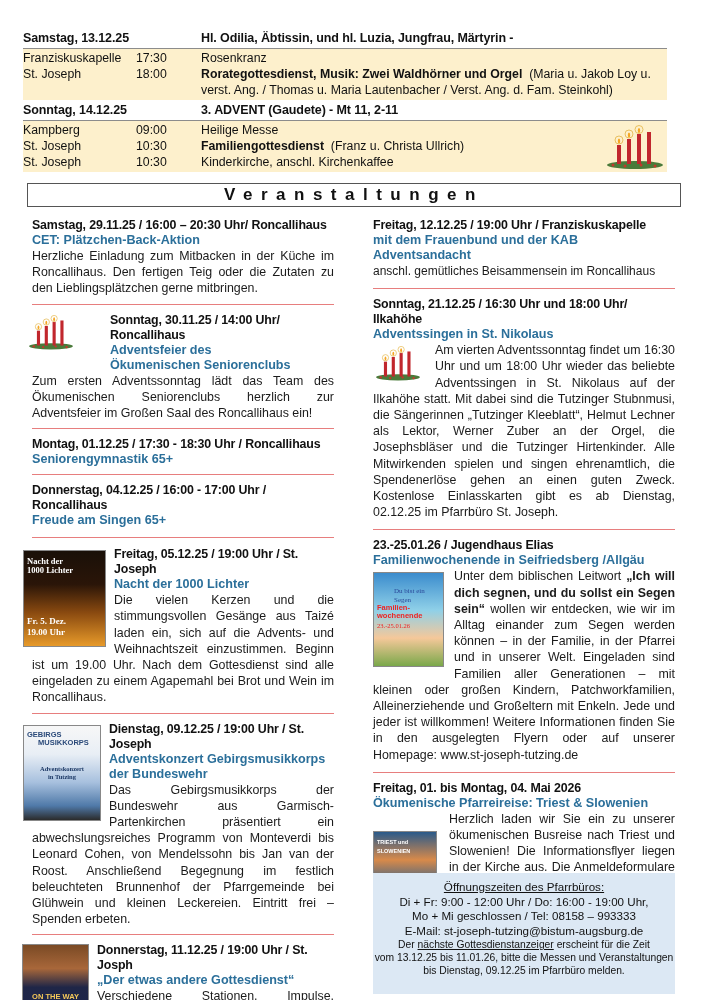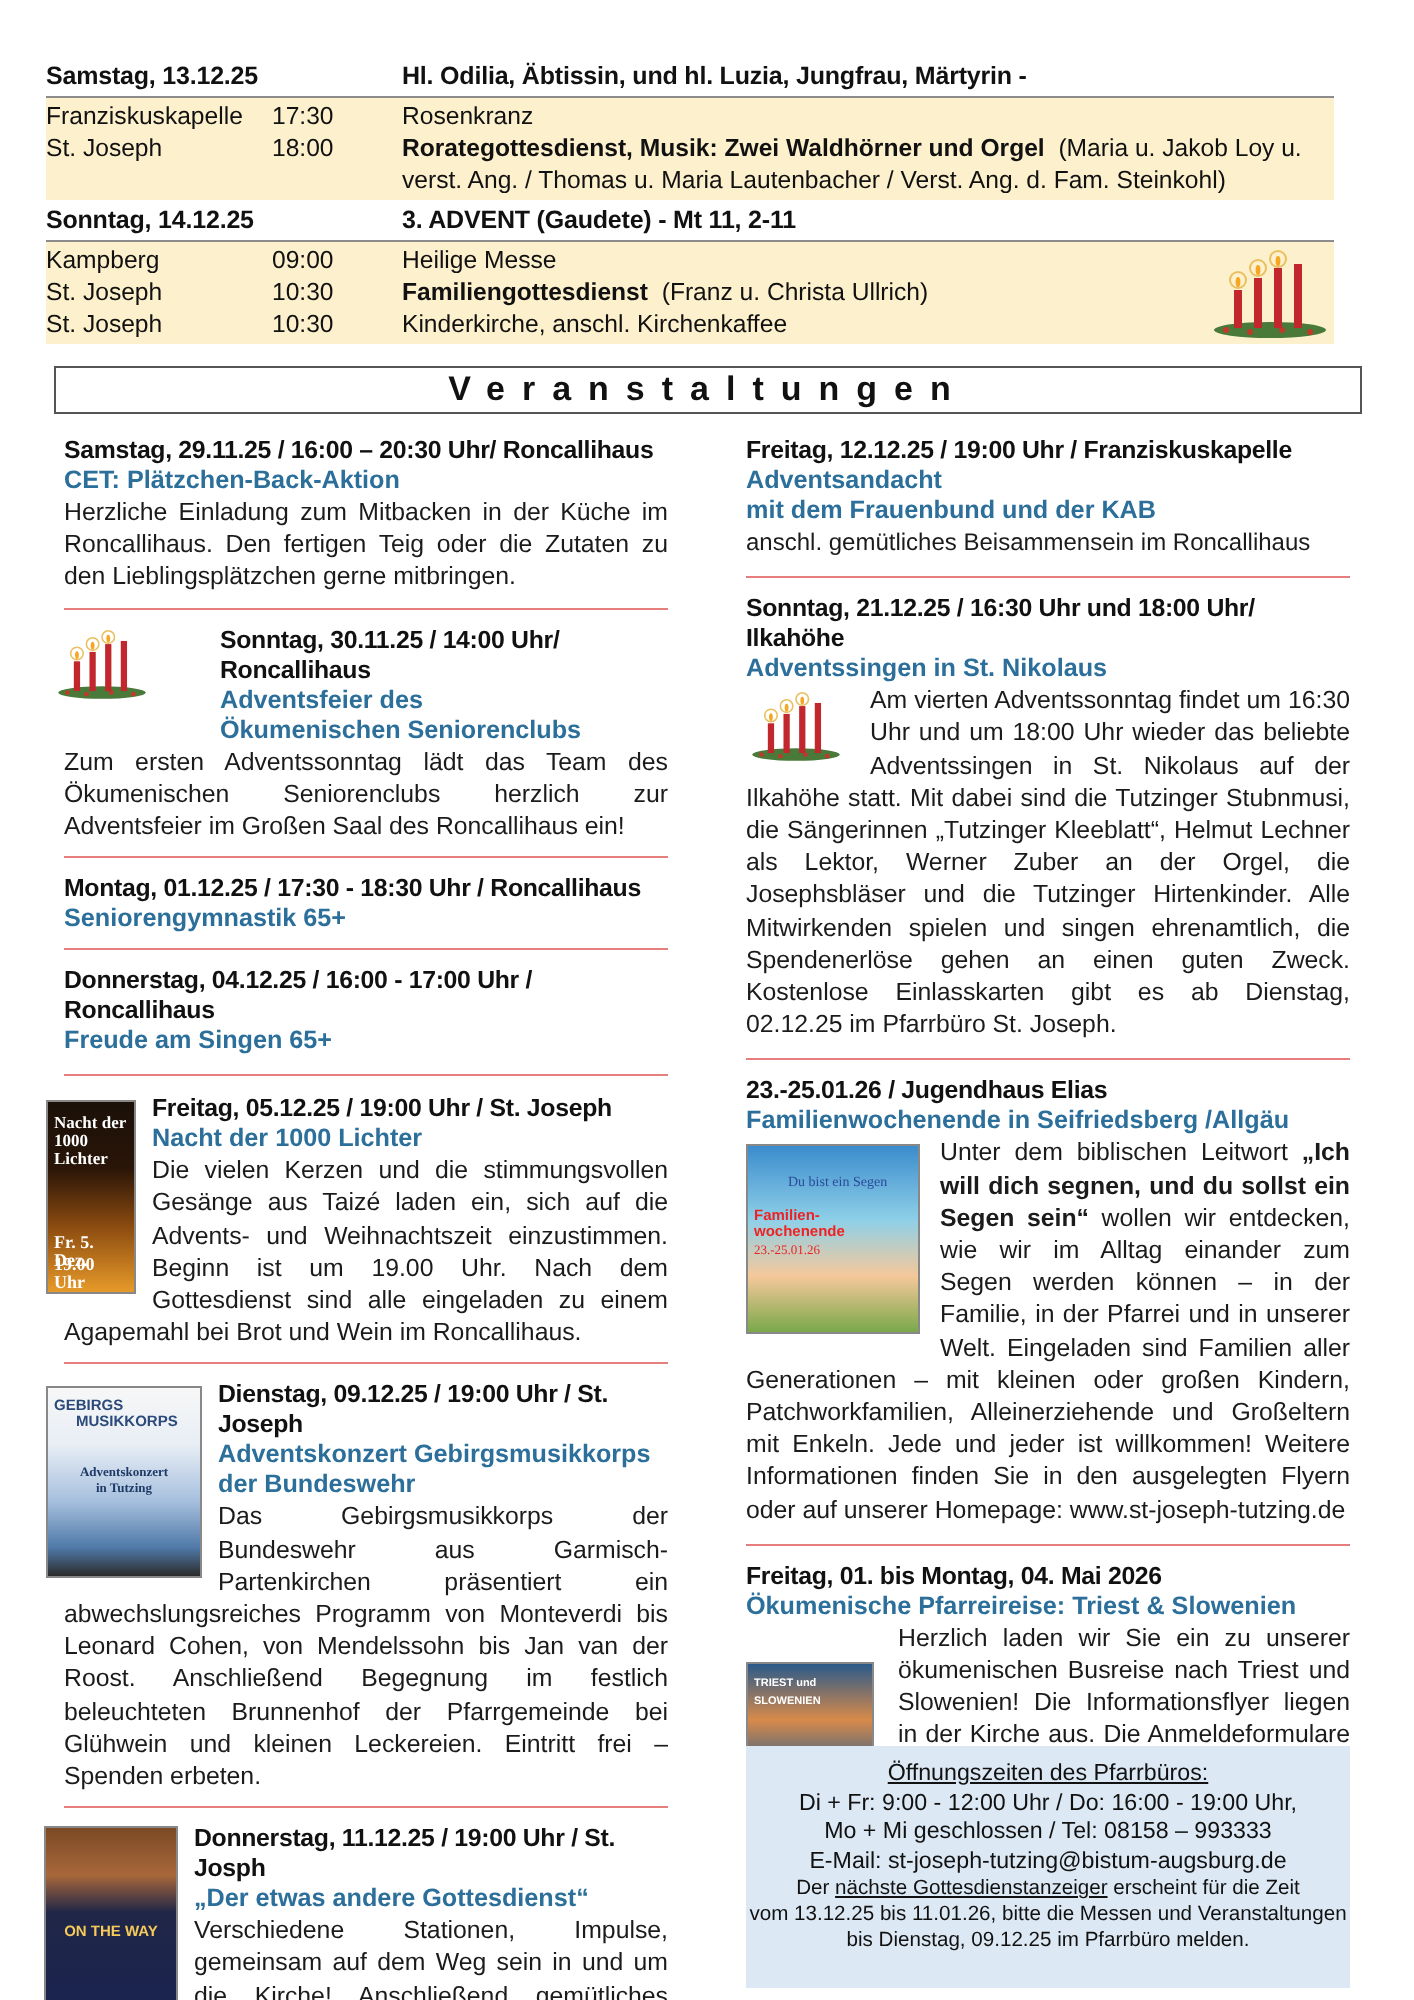--- a/index.html
+++ b/index.html
@@ -29,24 +29,24 @@
   .col-right { left: 373px; width: 302px; top: 218px; }
   .ev { position: relative; padding-bottom: 7px; margin-bottom: 8px; border-bottom: 1.3px solid #e77e7e; }
   .ev-date { font-weight: bold; font-size: 12.4px; line-height: 15px; letter-spacing: -0.15px; color: #111; }
   .ev-title { font-weight: bold; font-size: 12.6px; color: #2b6f9a; line-height: 15px; }
   .ev-body { line-height: 16.2px; text-align: justify; font-size: 12.4px; color: #1b1b1b; }
   .ev-body b { font-weight: bold; }
   .ev-img { float: left; margin-right: 8px; }
   .indent { padding-left: 78px; }
 
   .poster { display: block; border: 1px solid #888; overflow: hidden; position: relative; }
-  .poster-lichter { width: 45px; height: 97px; background: linear-gradient(180deg,#1a1008 0%,#2a1508 35%,#8a4a10 65%,#e79a2a 100%); padding-left: 12px; }
+  .poster-lichter { width: 83px; height: 97px; background: linear-gradient(180deg,#1a1008 0%,#2a1508 35%,#8a4a10 65%,#e79a2a 100%); padding-left: 12px; }
   .poster-gebirg { width: 78px; height: 96px; background: linear-gradient(180deg,#f7f7f7 0%,#e8eef5 30%,#a7c0de 60%,#4f79a8 85%,#2b2b2b 100%); }
   .poster-way { width: 67px; height: 96px; background: linear-gradient(180deg,#7a4a25 0%,#a8673a 25%,#1f2647 45%,#1a2350 100%); }
-  .poster-family { width: 87px; height: 95px; background: linear-gradient(180deg,#3b8ccd 0%,#8fd0e8 40%,#f5c89a 70%,#7aa84a 100%); }
+  .poster-family { width: 71px; height: 95px; background: linear-gradient(180deg,#3b8ccd 0%,#8fd0e8 40%,#f5c89a 70%,#7aa84a 100%); }
   .poster-triest { width: 64px; height: 95px; background: linear-gradient(180deg,#2a5a8a 0%,#d88a4a 30%,#5a6a7a 50%,#f6f6f6 62%,#eee 100%); }
   .poster span { position: absolute; left: 3px; right: 3px; font-family: "Liberation Serif", serif; color: #fff; font-size: 8px; line-height: 9px; text-align: left; }
 
   .wreath-small { width: 46px; height: 36px; }
 
   
   .info { position: absolute; left: 373px; top: 873px; width: 302px; height: 121px; background: #dce8f4; text-align: center; font-family: "Liberation Sans", sans-serif; padding-top: 7px; }
   .info .l { font-size: 11.6px; line-height: 14.5px; color: #111; }
   .info .u { text-decoration: underline; }
   .info .s { font-size: 10.3px; line-height: 13.2px; color: #111; }
@@ -194,22 +194,22 @@
     <div class="ev-body">Verschiedene Stationen, Impulse, gemeinsam auf dem Weg sein in und um die Kirche! Anschließend gemütliches Beisammensein im Brunnenhof bei Glühwein und Kinderpunsch am Lagerfeuer!</div>
     <div style="clear:both"></div>
   </div>
 
 </div>
 
 <div class="col col-right">
 
   <div class="ev" style="padding-bottom:9px;">
     <div class="ev-date">Freitag, 12.12.25 / 19:00 Uhr / Franziskuskapelle</div>
+    <div class="ev-title">mit dem Frauenbund und der KAB</div>
     <div class="ev-title">Adventsandacht</div>
-    <div class="ev-title">mit dem Frauenbund und der KAB</div>
     <div class="ev-body" style="font-size:12px;">anschl. gemütliches Beisammensein im Roncallihaus</div>
   </div>
 
   <div class="ev" style="padding-bottom:9px;">
     <div class="ev-date">Sonntag, 21.12.25 / 16:30 Uhr und 18:00 Uhr/ Ilkahöhe</div>
     <div class="ev-title">Adventssingen in St. Nikolaus</div>
     <div class="ev-img" style="margin-right:12px;margin-top:4px;">
       <svg class="wreath-small" style="width:50px;height:36px;">
           <use href="#wreath"></use>
         </svg>

